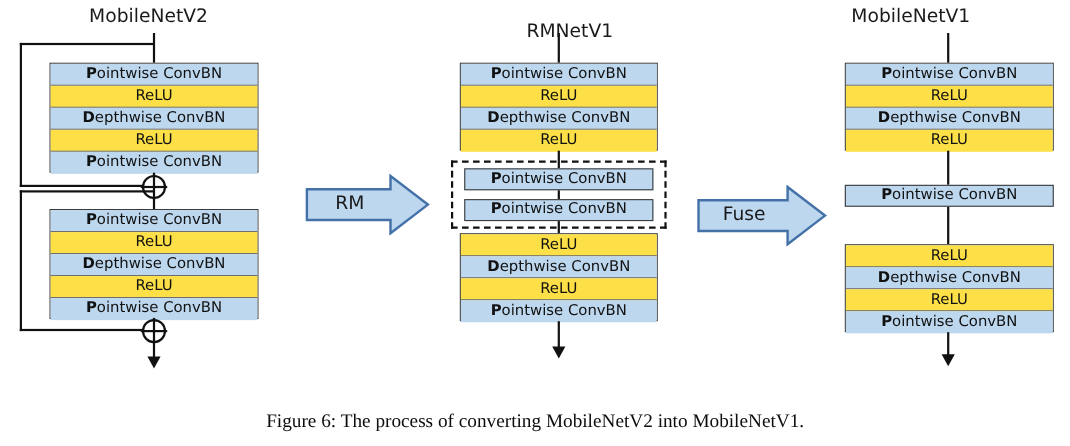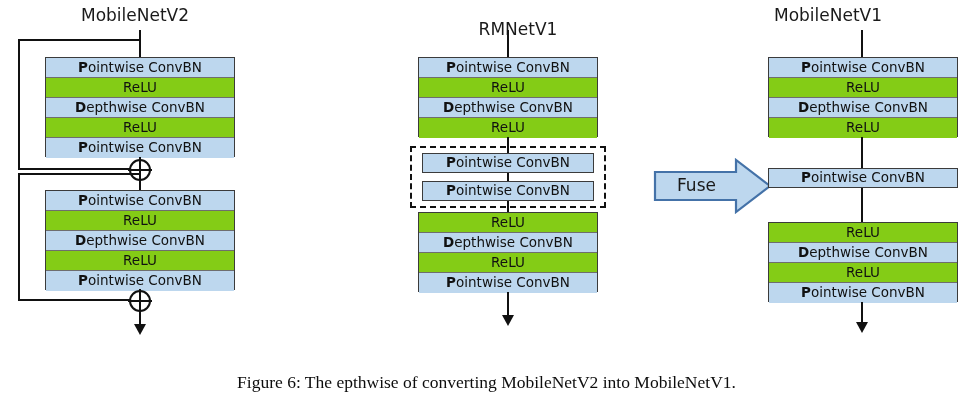--- a/index.html
+++ b/index.html
@@ -47,21 +47,21 @@
     line-height: 18px;
     text-align: center;
     font-size: 13.5px;
     color: #111111;
     border-bottom: 1.1px solid #6e6e6e;
     white-space: nowrap;
     overflow: hidden;
   }
   .row:last-child { border-bottom: none; }
   .row.blue   { background: #bdd7ee; }
-  .row.yellow { background: #84cc16; }
+  .row.yellow { background: #fde047; }
   .row b { font-weight: bold; }
 
   
   .single {
     position: absolute;
     box-sizing: border-box;
     border: 1.6px solid #3b3b3b;
     background: #bdd7ee;
     height: 20px;
     line-height: 17px;
@@ -186,20 +186,26 @@
     <div class="row yellow"><b></b><span>ReLU</span></div>
     <div class="row blue"><b>D</b><span>epthwise ConvBN</span></div>
     <div class="row yellow"><b></b><span>ReLU</span></div>
     <div class="row blue"><b>P</b><span>ointwise ConvBN</span></div>
   </div>
 
   <div class="plus" style="left:129px; top:290px;"></div>
   <div class="vline" style="left:139px; top:312px; height:14px;"></div>
   <div class="arrowhead" style="left:134px; top:324px;"></div>
 
+  <div class="block-arrow" style="left:277px; top:158px;">
+    <svg width="115" height="56" viewBox="0 0 115 56">
+      <polygon points="2,14 78,14 78,2 112,28 78,54 78,42 2,42" fill="#bdd7ee" stroke="#4472a8" stroke-width="2.2"></polygon>
+    </svg>
+    <div class="lbl" style="left:4px; top:17px; width:74px;">RM</div>
+  </div>
 
   <div class="col-title" style="left:518px; top:19px;">RMNetV1</div>
 
   <div class="vline" style="left:507px; top:30px; height:28px;"></div>
 
   <div class="stack" style="left:418px; top:57px; width:180px; height:80px;">
     <div class="row blue"><b>P</b><span>ointwise ConvBN</span></div>
     <div class="row yellow"><b></b><span>ReLU</span></div>
     <div class="row blue"><b>D</b><span>epthwise ConvBN</span></div>
     <div class="row yellow"><b></b><span>ReLU</span></div>
@@ -224,21 +230,21 @@
   <div class="stack" style="left:418px; top:212px; width:180px; height:80px;">
     <div class="row yellow"><b></b><span>ReLU</span></div>
     <div class="row blue"><b>D</b><span>epthwise ConvBN</span></div>
     <div class="row yellow"><b></b><span>ReLU</span></div>
     <div class="row blue"><b>P</b><span>ointwise ConvBN</span></div>
   </div>
 
   <div class="vline" style="left:507px; top:292px; height:25px;"></div>
   <div class="arrowhead" style="left:502px; top:315px;"></div>
 
-  <div class="block-arrow" style="left:633px; top:158px;margin-left:20px;">
+  <div class="block-arrow" style="left:633px; top:168px;">
     <svg width="120" height="56" viewBox="0 0 120 56">
       <polygon points="2,14 83,14 83,2 117,28 83,54 83,42 2,42" fill="#bdd7ee" stroke="#4472a8" stroke-width="2.2"></polygon>
     </svg>
     <div class="lbl" style="left:4px; top:17px; width:79px;">Fuse</div>
   </div>
 
   <div class="col-title" style="left:828px; top:5px;">MobileNetV1</div>
 
   <div class="vline" style="left:861px; top:30px; height:28px;"></div>
 
@@ -260,15 +266,15 @@
   <div class="stack" style="left:768px; top:222px; width:190px; height:80px;">
     <div class="row yellow"><b></b><span>ReLU</span></div>
     <div class="row blue"><b>D</b><span>epthwise ConvBN</span></div>
     <div class="row yellow"><b></b><span>ReLU</span></div>
     <div class="row blue"><b>P</b><span>ointwise ConvBN</span></div>
   </div>
 
   <div class="vline" style="left:861px; top:302px; height:22px;"></div>
   <div class="arrowhead" style="left:856px; top:322px;"></div>
 
-  <div class="caption" style="top:372px;">Figure 6:   The epthwise of converting MobileNetV2 into MobileNetV1.</div>
+  <div class="caption" style="top:372px;">Figure 6:   The process of converting MobileNetV2 into MobileNetV1.</div>
 
 </div>
 
 </body></html>

